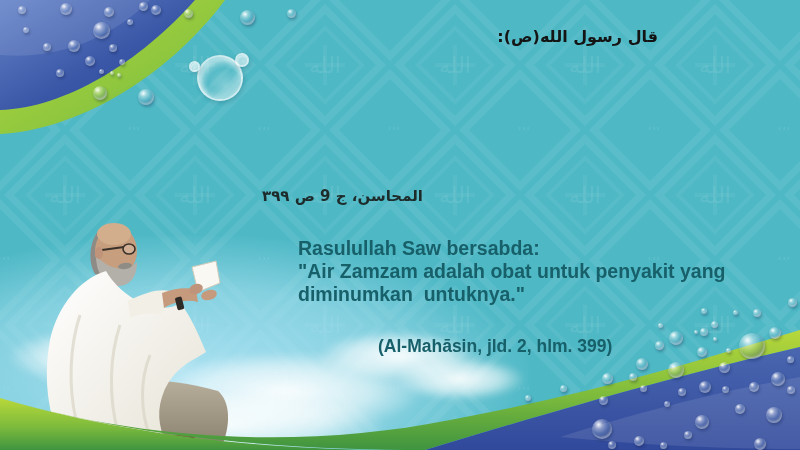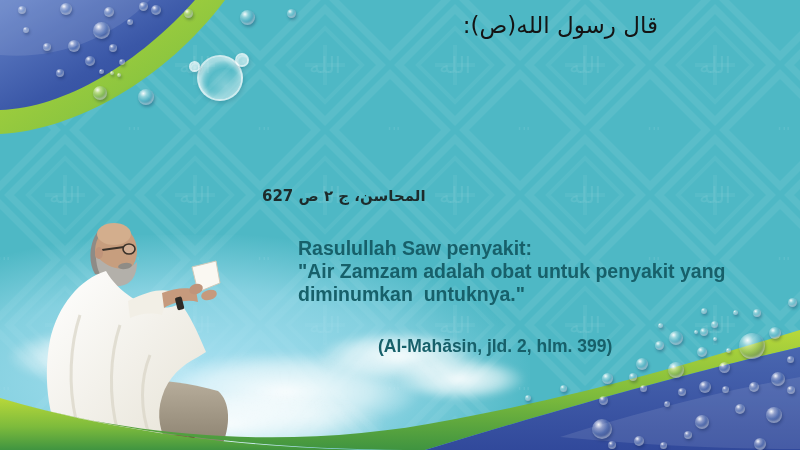--- a/index.html
+++ b/index.html
@@ -31,21 +31,21 @@
   .drop{position:absolute;z-index:6;border-radius:50%;
     background:radial-gradient(circle at 33% 28%, rgba(255,255,255,.95) 0%, rgba(255,255,255,.38) 22%, rgba(130,170,205,.20) 46%, rgba(25,45,95,.40) 78%, rgba(12,28,75,.52) 100%);
     box-shadow:1px 2px 3px rgba(0,20,60,.28), inset -1px -2px 2px rgba(255,255,255,.40);}
   .bubble{position:absolute;z-index:6;border-radius:50%;
     border:2px solid rgba(255,255,255,.68);
     background:radial-gradient(circle at 62% 68%, rgba(255,255,255,.30) 0%, rgba(255,255,255,.05) 44%, rgba(255,255,255,.32) 66%, rgba(255,255,255,.06) 80%);
     box-shadow:inset 2px 3px 5px rgba(255,255,255,.5), inset -3px -4px 6px rgba(255,255,255,.4), 1px 2px 4px rgba(0,40,60,.18);}
   
   .txt{position:absolute;z-index:7;}
   .ar{font-family:"DejaVu Sans",sans-serif;direction:rtl;unicode-bidi:isolate;color:var(--ink,#141414);}
-  .ar-attrib{right:142px;top:12px;font-size:23px;font-weight:normal;letter-spacing:.5px;}
+  .ar-attrib{right:142px;top:27px;font-size:16px;font-weight:bold;letter-spacing:.5px;}
   .ar-main{right:12px;top:76px;font-size:44px;font-weight:bold;white-space:nowrap;letter-spacing:1px;
     text-shadow:0 1px 0 rgba(0,0,0,.15);}
   .ar-src{left:262px;top:187px;font-size:15px;font-weight:bold;color:#1d2b2b;}
   .id-block{left:298px;top:237px;color:var(--text-dark,#17606a);font-weight:bold;
     font-size:19.5px;line-height:23px;}
   .id-block div{white-space:pre;}
   .id-src{left:378px;top:336px;color:var(--text-dark,#17606a);font-weight:bold;font-size:17.5px;white-space:pre;text-align:center;}
 </style>
 </head>
 <body>
@@ -159,24 +159,24 @@
     <path d="M0,83 C140,125 300,137 425,135 L0,135 Z" fill="url(#gG2)"></path>
     <path d="M800,32 C700,55 590,85 425,135 L800,135 Z" fill="url(#gB2)"></path>
     <path d="M800,62 C710,78 630,100 560,122 C650,131 730,134 800,134 Z" fill="rgba(255,255,255,.10)"></path>
   </svg>
 
   <div class="bubble" style="left:197px;top:55px;width:42px;height:42px;"></div>
   <div class="bubble" style="left:235px;top:53px;width:10px;height:10px;"></div>
   <div class="bubble" style="left:189px;top:61px;width:7px;height:7px;"></div>
 
   <div class="txt ar ar-attrib">قال رسول الله(ص):</div>
-  <div class="txt ar ar-src">المحاسن، ج ٢ ص 627</div>
+  <div class="txt ar ar-src">المحاسن، ج 9 ص ٣٩٩</div>
 
   <div class="txt id-block">
-    <div>Rasulullah Saw penyakit:</div>
+    <div>Rasulullah Saw bersabda:</div>
     <div>"Air Zamzam adalah obat untuk penyakit yang</div>
     <div>diminumkan  untuknya."</div>
   </div>
   <div class="txt id-src">(Al-Mahāsin, jld. 2, hlm. 399)</div>
 
 <div class="drop" style="left: 18px; top: 6px; width: 8px; height: 8px;"></div>
     <div class="drop" style="left: 60px; top: 3px; width: 12px; height: 12px;"></div>
     <div class="drop" style="left: 104px; top: 7px; width: 10px; height: 10px;"></div>
     <div class="drop" style="left: 139px; top: 2px; width: 9px; height: 9px;"></div>
     <div class="drop" style="left: 93px; top: 22px; width: 17px; height: 17px;"></div>

